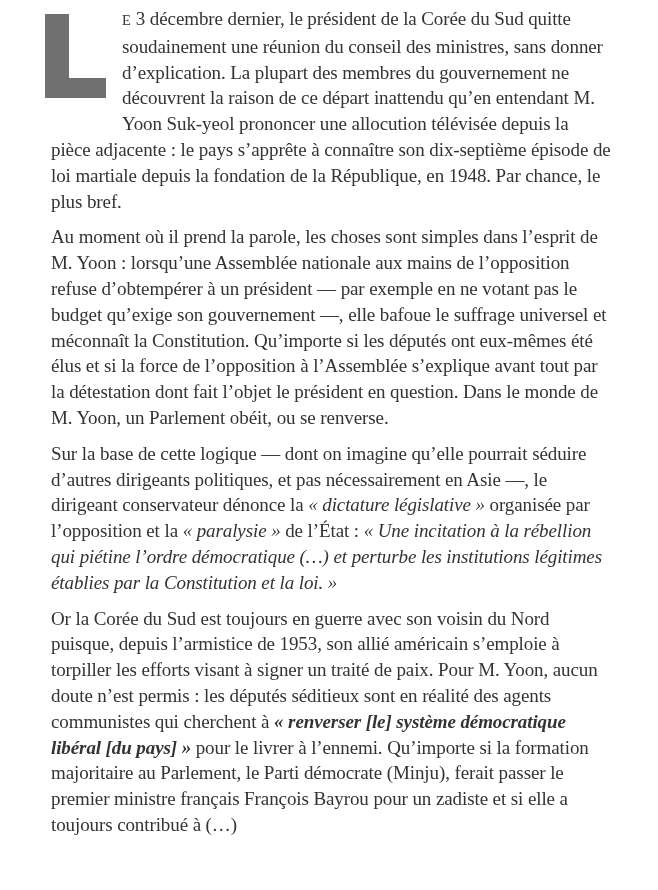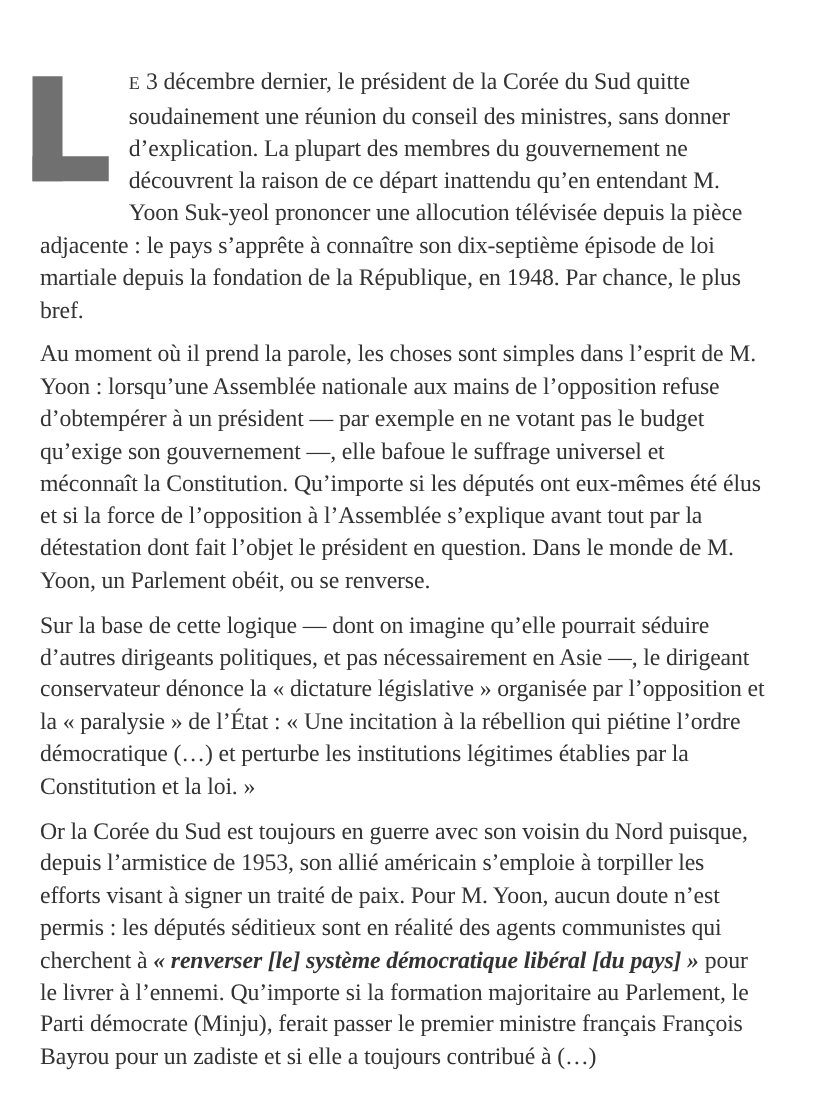--- a/index.html
+++ b/index.html
@@ -14,23 +14,22 @@
   }
   body {
     width: 658px;
     height: 890px;
     background: var(--bg-color);
     color: var(--text-color);
     font-family: "Liberation Serif", "DejaVu Serif", serif;
     overflow: hidden;
   }
   .article {
-    padding: 6px 46px 0 32px;
+    padding: 6px 46px 0 51px;
     width: 658px;
-    margin-top: 47px;
   }
   .article p {
     margin: 0 0 10px 0;
     font-size: 19px;
     line-height: 25.8px;
     letter-spacing: -0.1px;
     text-align: left;
     color: var(--text-color);
   }
   
@@ -54,21 +53,21 @@
     top: 72px;
     width: 61px;
     height: 20px;
     background: var(--dropcap-color);
   }
   .smallcap {
     font-size: 14.5px;
     letter-spacing: 0.3px;
   }
   .seg-normal { font-style: normal; }
-  .seg-italic { }
+  .seg-italic { font-style: italic; }
   .seg-bold-italic { font-style: italic; font-weight: bold; }
 </style>
 </head>
 <body>
 
 <main class="article">
   <div>
       <p><span class="dropcap-float" aria-label="L">
           <span class="dropcap-bar-v"></span>
           <span class="dropcap-bar-h"></span>

